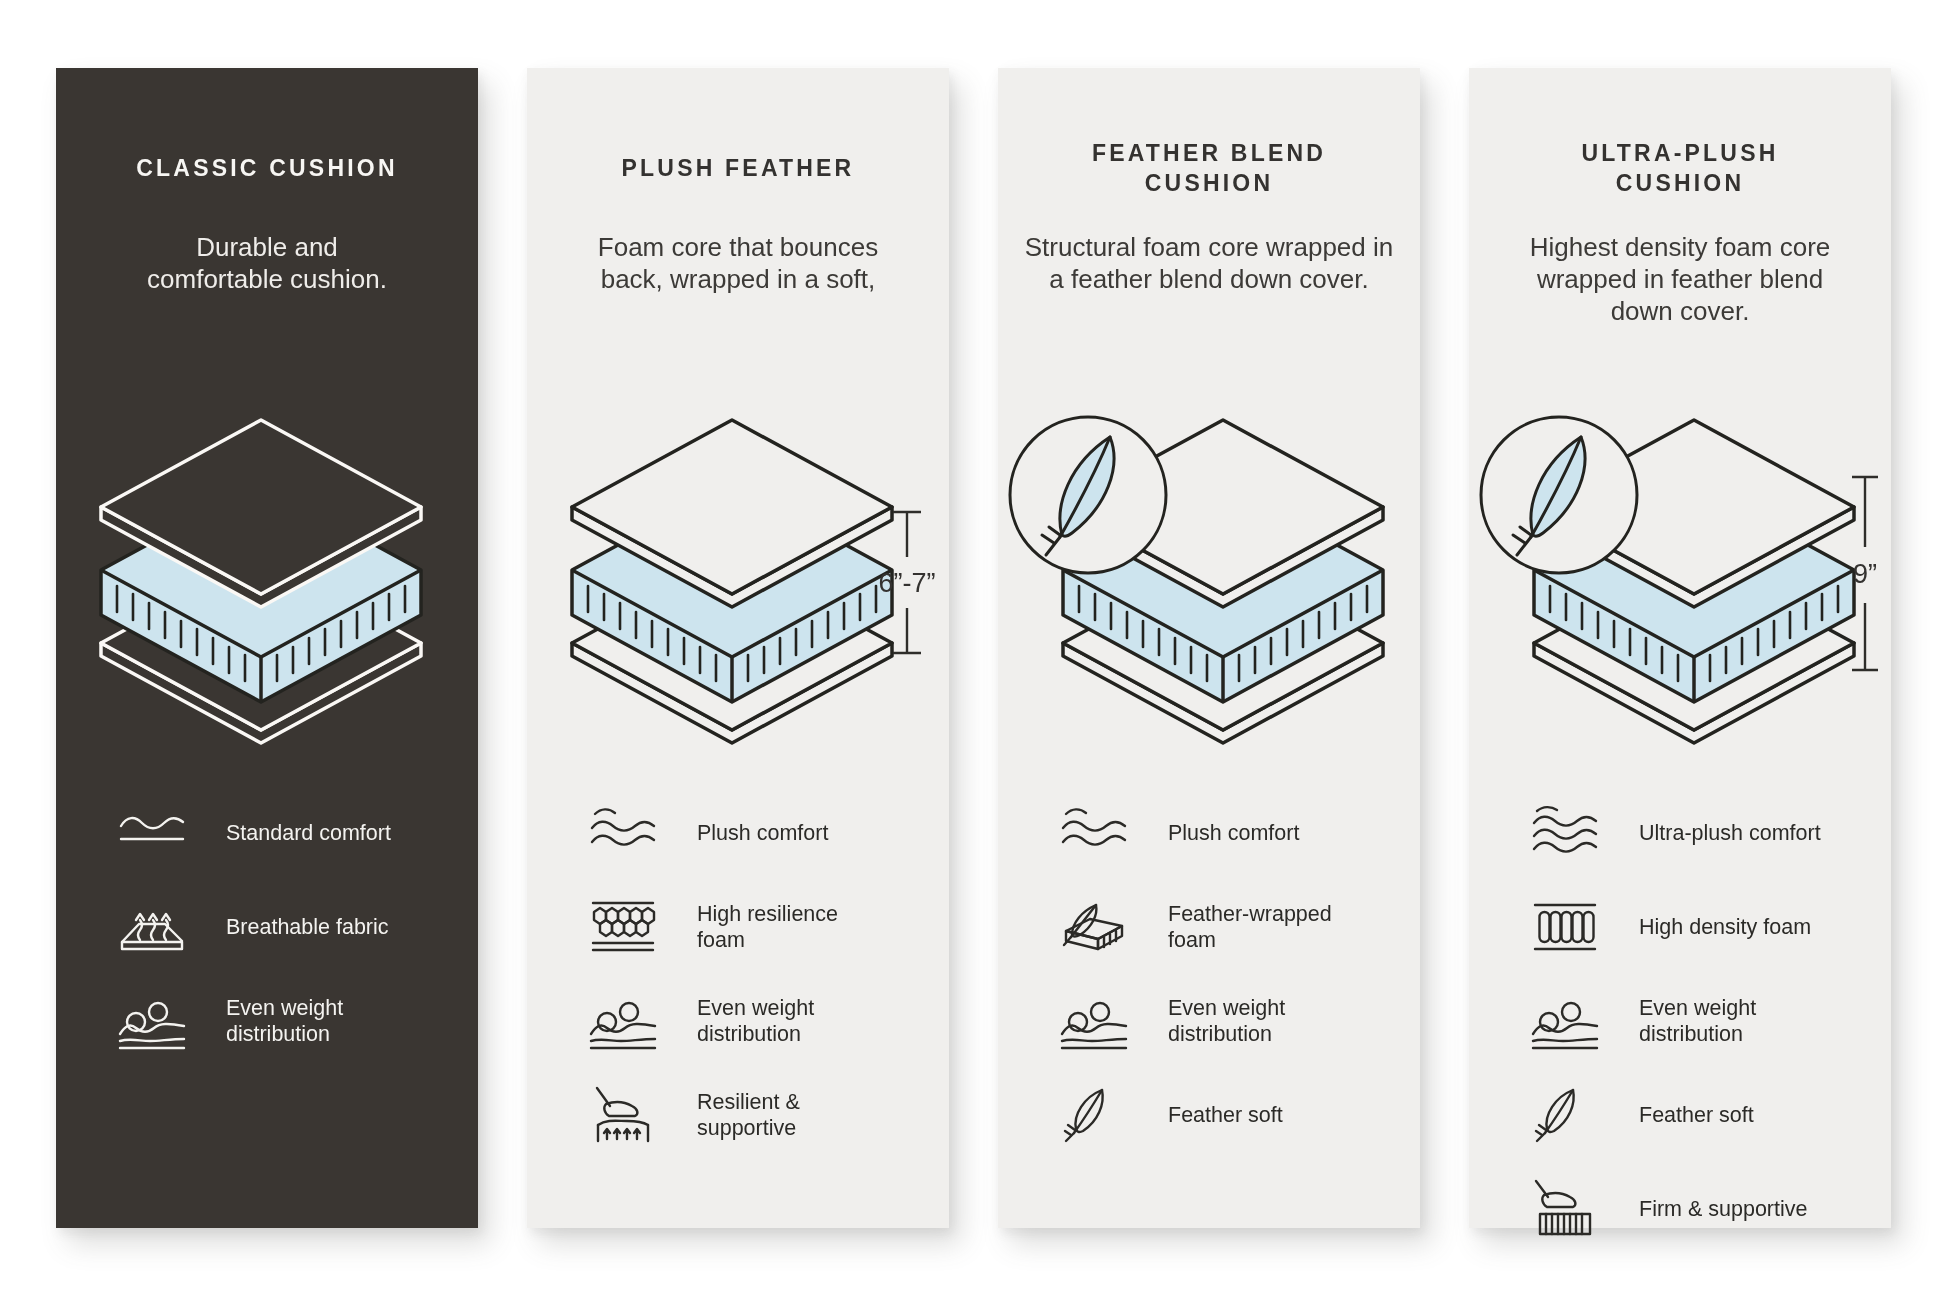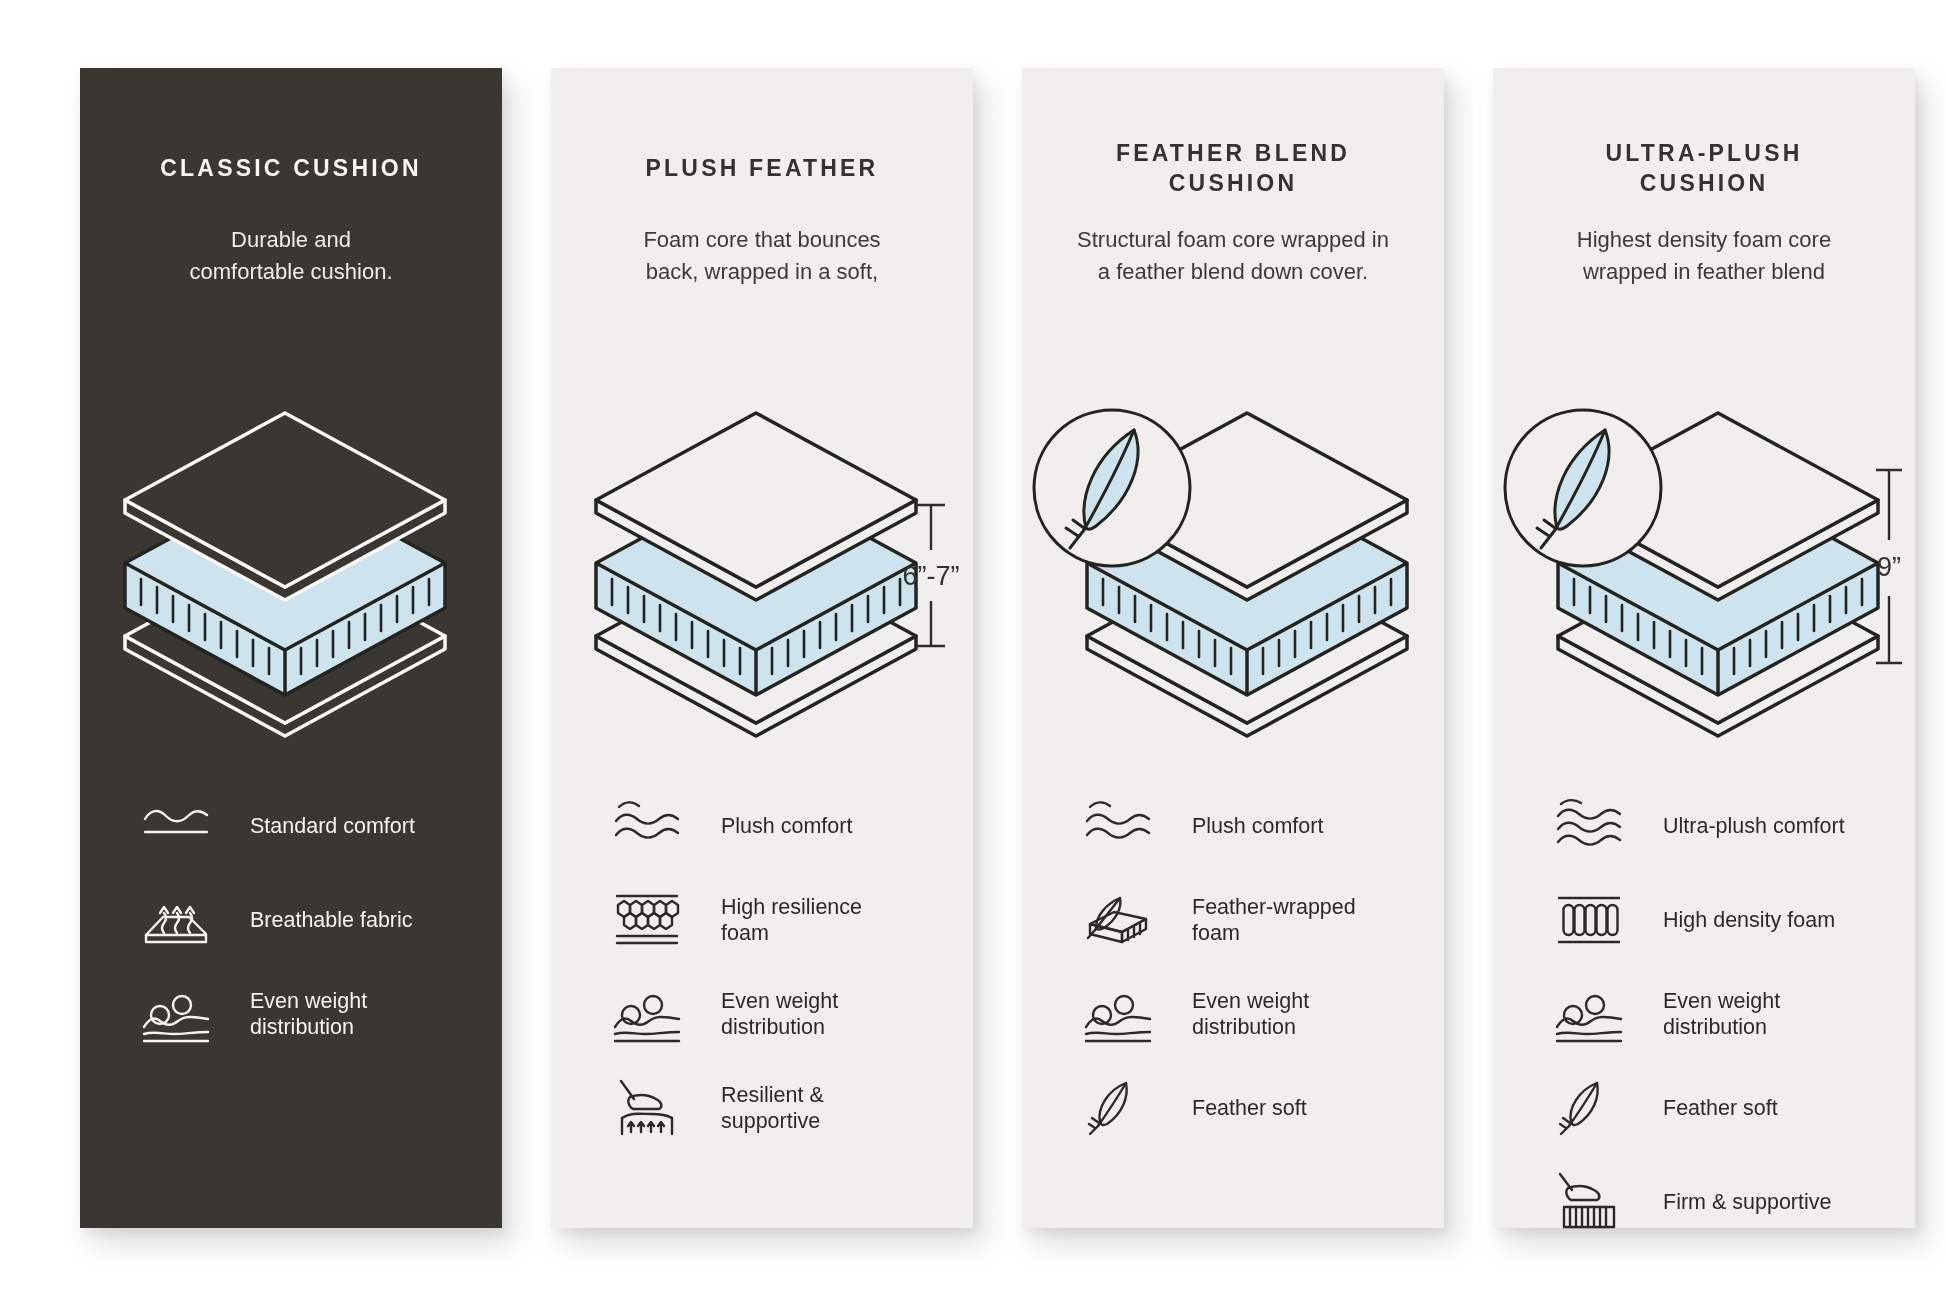--- a/index.html
+++ b/index.html
@@ -1,28 +1,28 @@
 <!DOCTYPE html>
 <html><head>
 <meta charset="utf-8">
 <style>
   html,body{margin:0;padding:0;background:#ffffff;}
   body{width:1946px;height:1298px;position:relative;font-family:"Liberation Sans",sans-serif;
        -webkit-font-smoothing:antialiased;}
-  .board{position:absolute;inset:0;display:flex;padding:68px 0 0 80px;gap:49px;}
+  .board{position:absolute;inset:0;display:flex;padding:68px 0 0 56px;gap:49px;}
   .card{width:422px;height:1160px;box-sizing:border-box;flex:0 0 auto;
         box-shadow:12px 16px 26px rgba(90,88,84,.20), 3px 5px 10px rgba(90,88,84,.10);}
   .card.dark{--bg:#3a3632;--slabStroke:#faf8f5;background:#3a3632;color:#f6f5f2;}
   .card.light{--bg:#f0efed;--slabStroke:#23231f;background:#f0efed;color:#37352f;}
   .card-title{margin:0;padding-top:68px;height:64px;display:flex;flex-direction:column;justify-content:center;
         text-align:center;font-size:23px;font-weight:bold;letter-spacing:3.2px;line-height:30px;}
   .card-title span{display:block;}
   .card.dark .card-title{color:#f7f6f3;}
   .card.light .card-title{color:#343230;}
-  .card-desc{margin-top:24px;height:130px;text-align:center;font-size:22px;line-height:32px;}
+  .card-desc{margin-top:31px;height:130px;text-align:center;font-size:26px;line-height:32px;}
   .card-desc span{display:block;}
   .card.dark .card-desc{color:#efedEA;}
   .card.light .card-desc{color:#3c3a37;}
   .diagram{margin-top:44px;height:345px;display:flex;justify-content:center;}
   .slab{fill:var(--bg);stroke:var(--slabStroke);stroke-width:3.5;stroke-linejoin:round;}
   .foam{fill:#cde4ee;stroke:#23231f;stroke-width:3.5;stroke-linejoin:round;}
   .foamline{fill:none;stroke:#23231f;stroke-width:3.5;stroke-linejoin:round;}
   .stripe{stroke:#23231f;stroke-width:2.6;stroke-linecap:round;}
   .badge-circle{fill:var(--bg);stroke:#23231f;stroke-width:3;}
   .badge-feather{fill:#cde4ee;stroke:#23231f;stroke-width:3;stroke-linejoin:round;}
@@ -336,20 +336,21 @@
   </section>
 
   <section class="card light">
     <h2 class="card-title">
       <span>ULTRA-PLUSH</span>
       <span>CUSHION</span>
     </h2>
     <div class="card-desc">
       <span>Highest density foam core</span>
       <span>wrapped in feather blend</span>
+      <span>down cover.</span>
     </div>
     <div class="diagram">
       <svg width="402" height="345" viewBox="0 0 402 345">
         <path class="slab" d="M55,238 L215,325 L375,238 L375,251 L215,338 L55,251 Z"></path>
         <path class="slab" d="M215,151 L375,238 L215,325 L55,238 Z"></path>
         <g>
           <path class="foam" d="M215,78 L375,165 L375,210 L215,297 L55,210 L55,165 Z"></path>
           <path class="foamline" d="M55,165 L215,252 L375,165"></path>
           <path class="foamline" d="M215,252 L215,297"></path>
           <g class="stripe">

